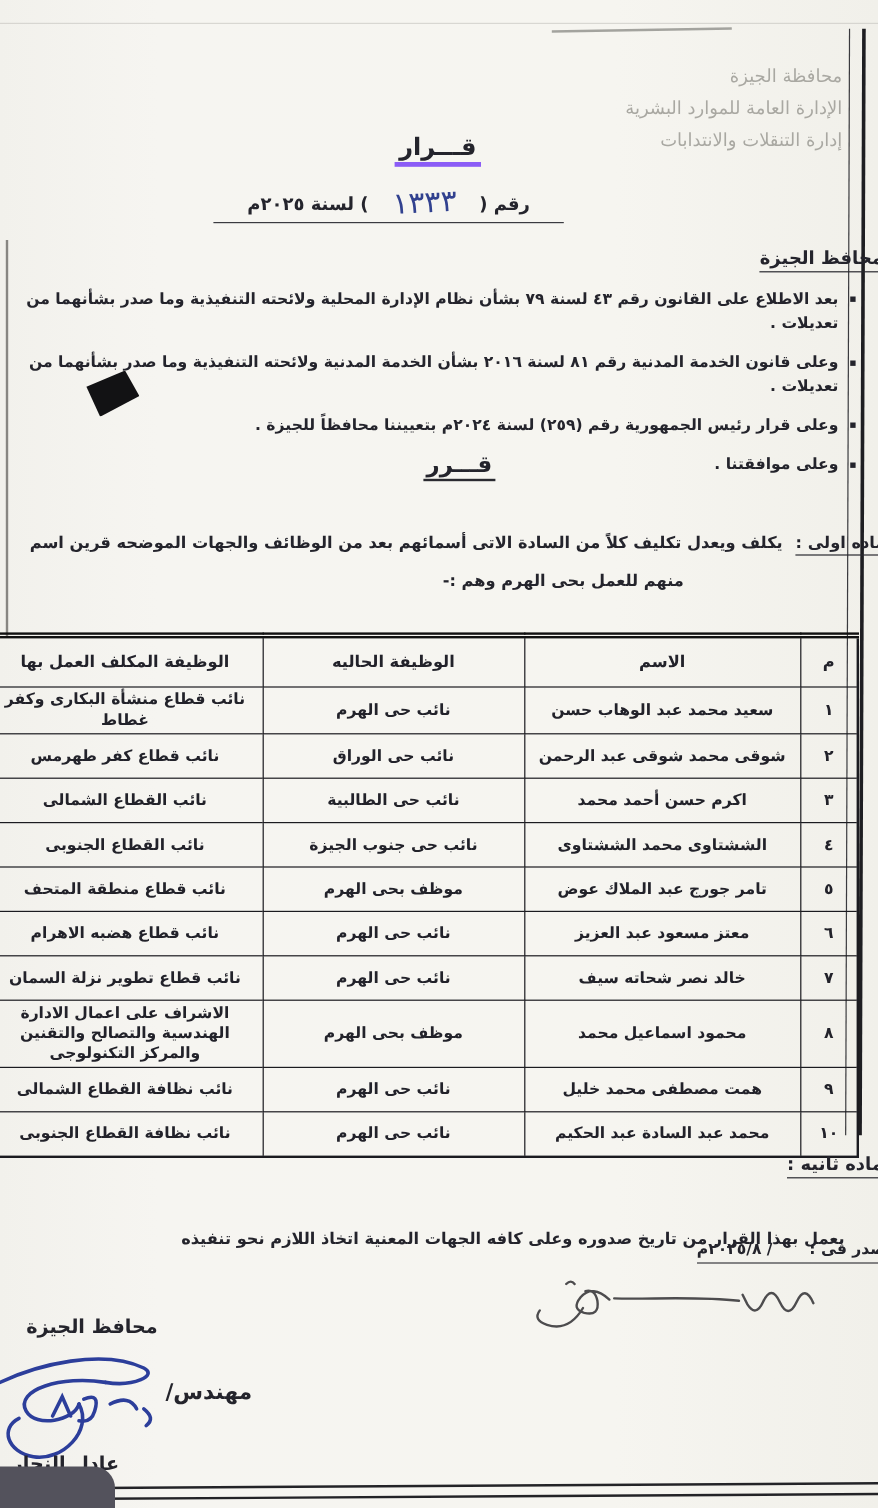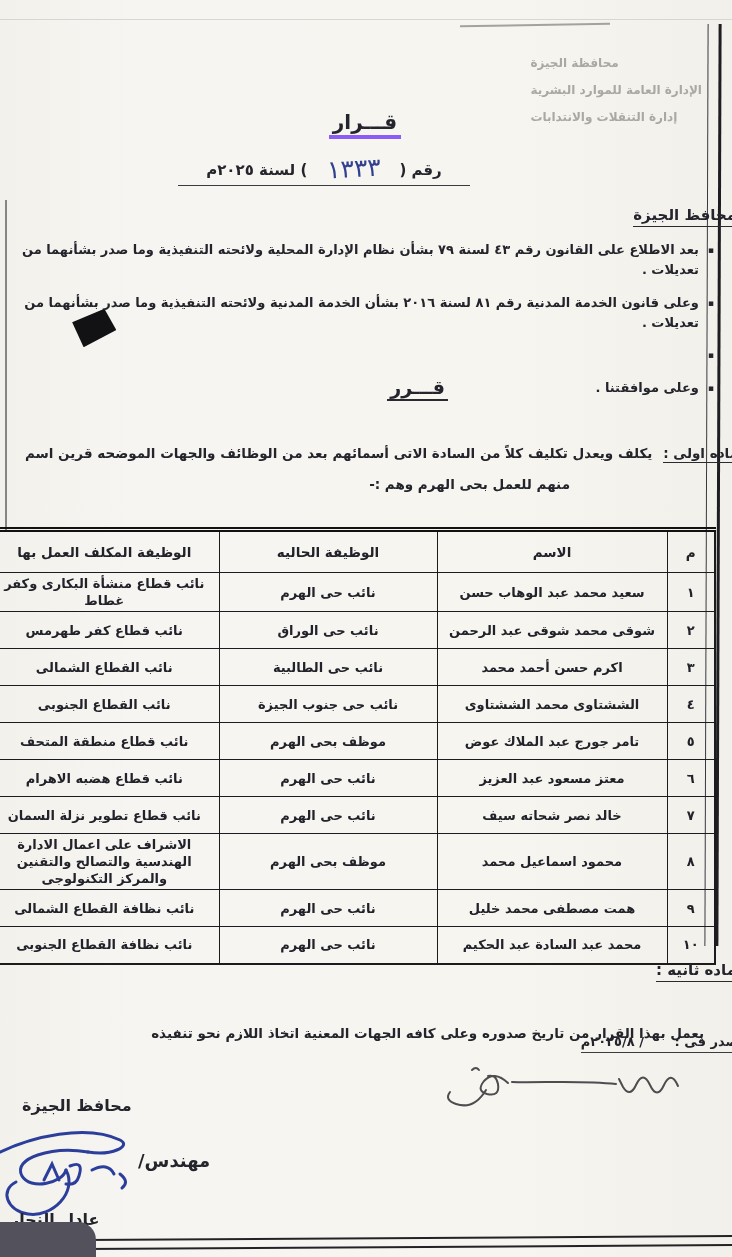--- a/index.html
+++ b/index.html
@@ -20,36 +20,36 @@
   .left-border{top:200px;left:5px;width:1.5px;height:330px;background:#6d6c68;opacity:.8;}
   .redaction-blob{top:310px;left:72px;width:44px;height:36px;background:#121214;
     clip-path:polygon(2% 28%,78% 0%,100% 62%,22% 100%);transform:rotate(-6deg);}
   .badge{left:-14px;top:1222px;width:110px;height:60px;background:#53525c;
     border-radius:0 18px 18px 0;color:#f3f3f5;font-size:24px;font-weight:700;
     display:flex;align-items:flex-end;justify-content:center;padding-bottom:0;
     font-family:"DejaVu Sans",sans-serif;}
   .bottom-rule{left:82px;top:1237px;width:660px;height:7px;
     border-top:2.5px solid #232327;border-bottom:2.5px solid #232327;transform:rotate(-.35deg);}
   
-  .letterhead{top:50px;right:30px;text-align:left;font-size:12px;line-height:27px;
-    color:#a9a8a2;filter:blur(.5px);font-weight:700;}
+  .letterhead{top:50px;right:30px;text-align:right;font-size:15px;line-height:27px;
+    color:#a9a8a2;filter:blur(.5px);font-weight:400;}
   
   .title-heading{top:110px;left:300px;width:130px;text-align:center;font-size:20px;font-weight:700;letter-spacing:1px;}
   .title-heading .u{border-bottom:4px solid #8b5cf6;padding:0 4px 1px;}
   .number-line{top:152px;left:178px;width:292px;text-align:center;font-size:15px;font-weight:700;
     border-bottom:1.5px solid #3a3a40;padding-bottom:4px;}
   .number-line .hand{color:#31418f;font-size:25px;font-weight:400;letter-spacing:6px;
     display:inline-block;transform:rotate(-3deg) translateY(2px);margin:0 14px;}
   
   .governor-heading{top:206px;right:-4px;font-size:15px;font-weight:700;}
   .governor-heading .u{border-bottom:1.8px solid #2a2a30;padding-bottom:2px;}
   .preamble{top:240px;right:18px;left:6px;font-size:13px;font-weight:700;}
   .bullet{display:flex;gap:9px;align-items:flex-start;margin-bottom:12.5px;line-height:20px;}
   .bullet .marker{font-size:9px;line-height:20px;}
-  .decision-heading{top:376px;left:318px;width:130px;font-size:19px;font-weight:700;letter-spacing:1px;}
+  .decision-heading{top:376px;left:318px;width:130px;text-align:center;font-size:19px;font-weight:700;letter-spacing:1px;}
   .decision-heading .u{border-bottom:2px solid #2a2a30;padding:0 3px 1px;}
   
   .article-one{top:438px;right:-6px;left:0;font-size:13.5px;font-weight:700;line-height:31px;text-align:right;}
   .article-one .label{border-bottom:1.8px solid #2a2a30;padding-bottom:1px;margin-left:6px;}
   .article-one .line2{padding-right:168px;}
   
   .table-wrap{top:527px;left:-10px;width:726px;}
   table.doc-table{border-collapse:collapse;width:100%;table-layout:fixed;
     border:2.5px solid #1b1b20;border-top:5px double #111;}
   table.doc-table th,table.doc-table td{
@@ -106,20 +106,21 @@
   <div class="bullet">
     <span class="marker">▪</span>
     <span>بعد الاطلاع على القانون رقم ٤٣ لسنة ٧٩ بشأن نظام الإدارة المحلية ولائحته التنفيذية وما صدر بشأنهما من تعديلات .</span>
   </div>
   <div class="bullet">
     <span class="marker">▪</span>
     <span>وعلى قانون الخدمة المدنية رقم ٨١ لسنة ٢٠١٦ بشأن الخدمة المدنية ولائحته التنفيذية وما صدر بشأنهما من تعديلات .</span>
   </div>
   <div class="bullet">
     <span class="marker">▪</span>
+    <span>وعلى قرار رئيس الجمهورية رقم (٢٥٩) لسنة ٢٠٢٤م بتعييننا محافظاً للجيزة .</span>
   </div>
   <div class="bullet">
     <span class="marker">▪</span>
     <span>وعلى موافقتنا .</span>
   </div>
 </div>
 
 <div class="abs decision-heading">
   <span class="u">قـــرر</span>
 </div>

